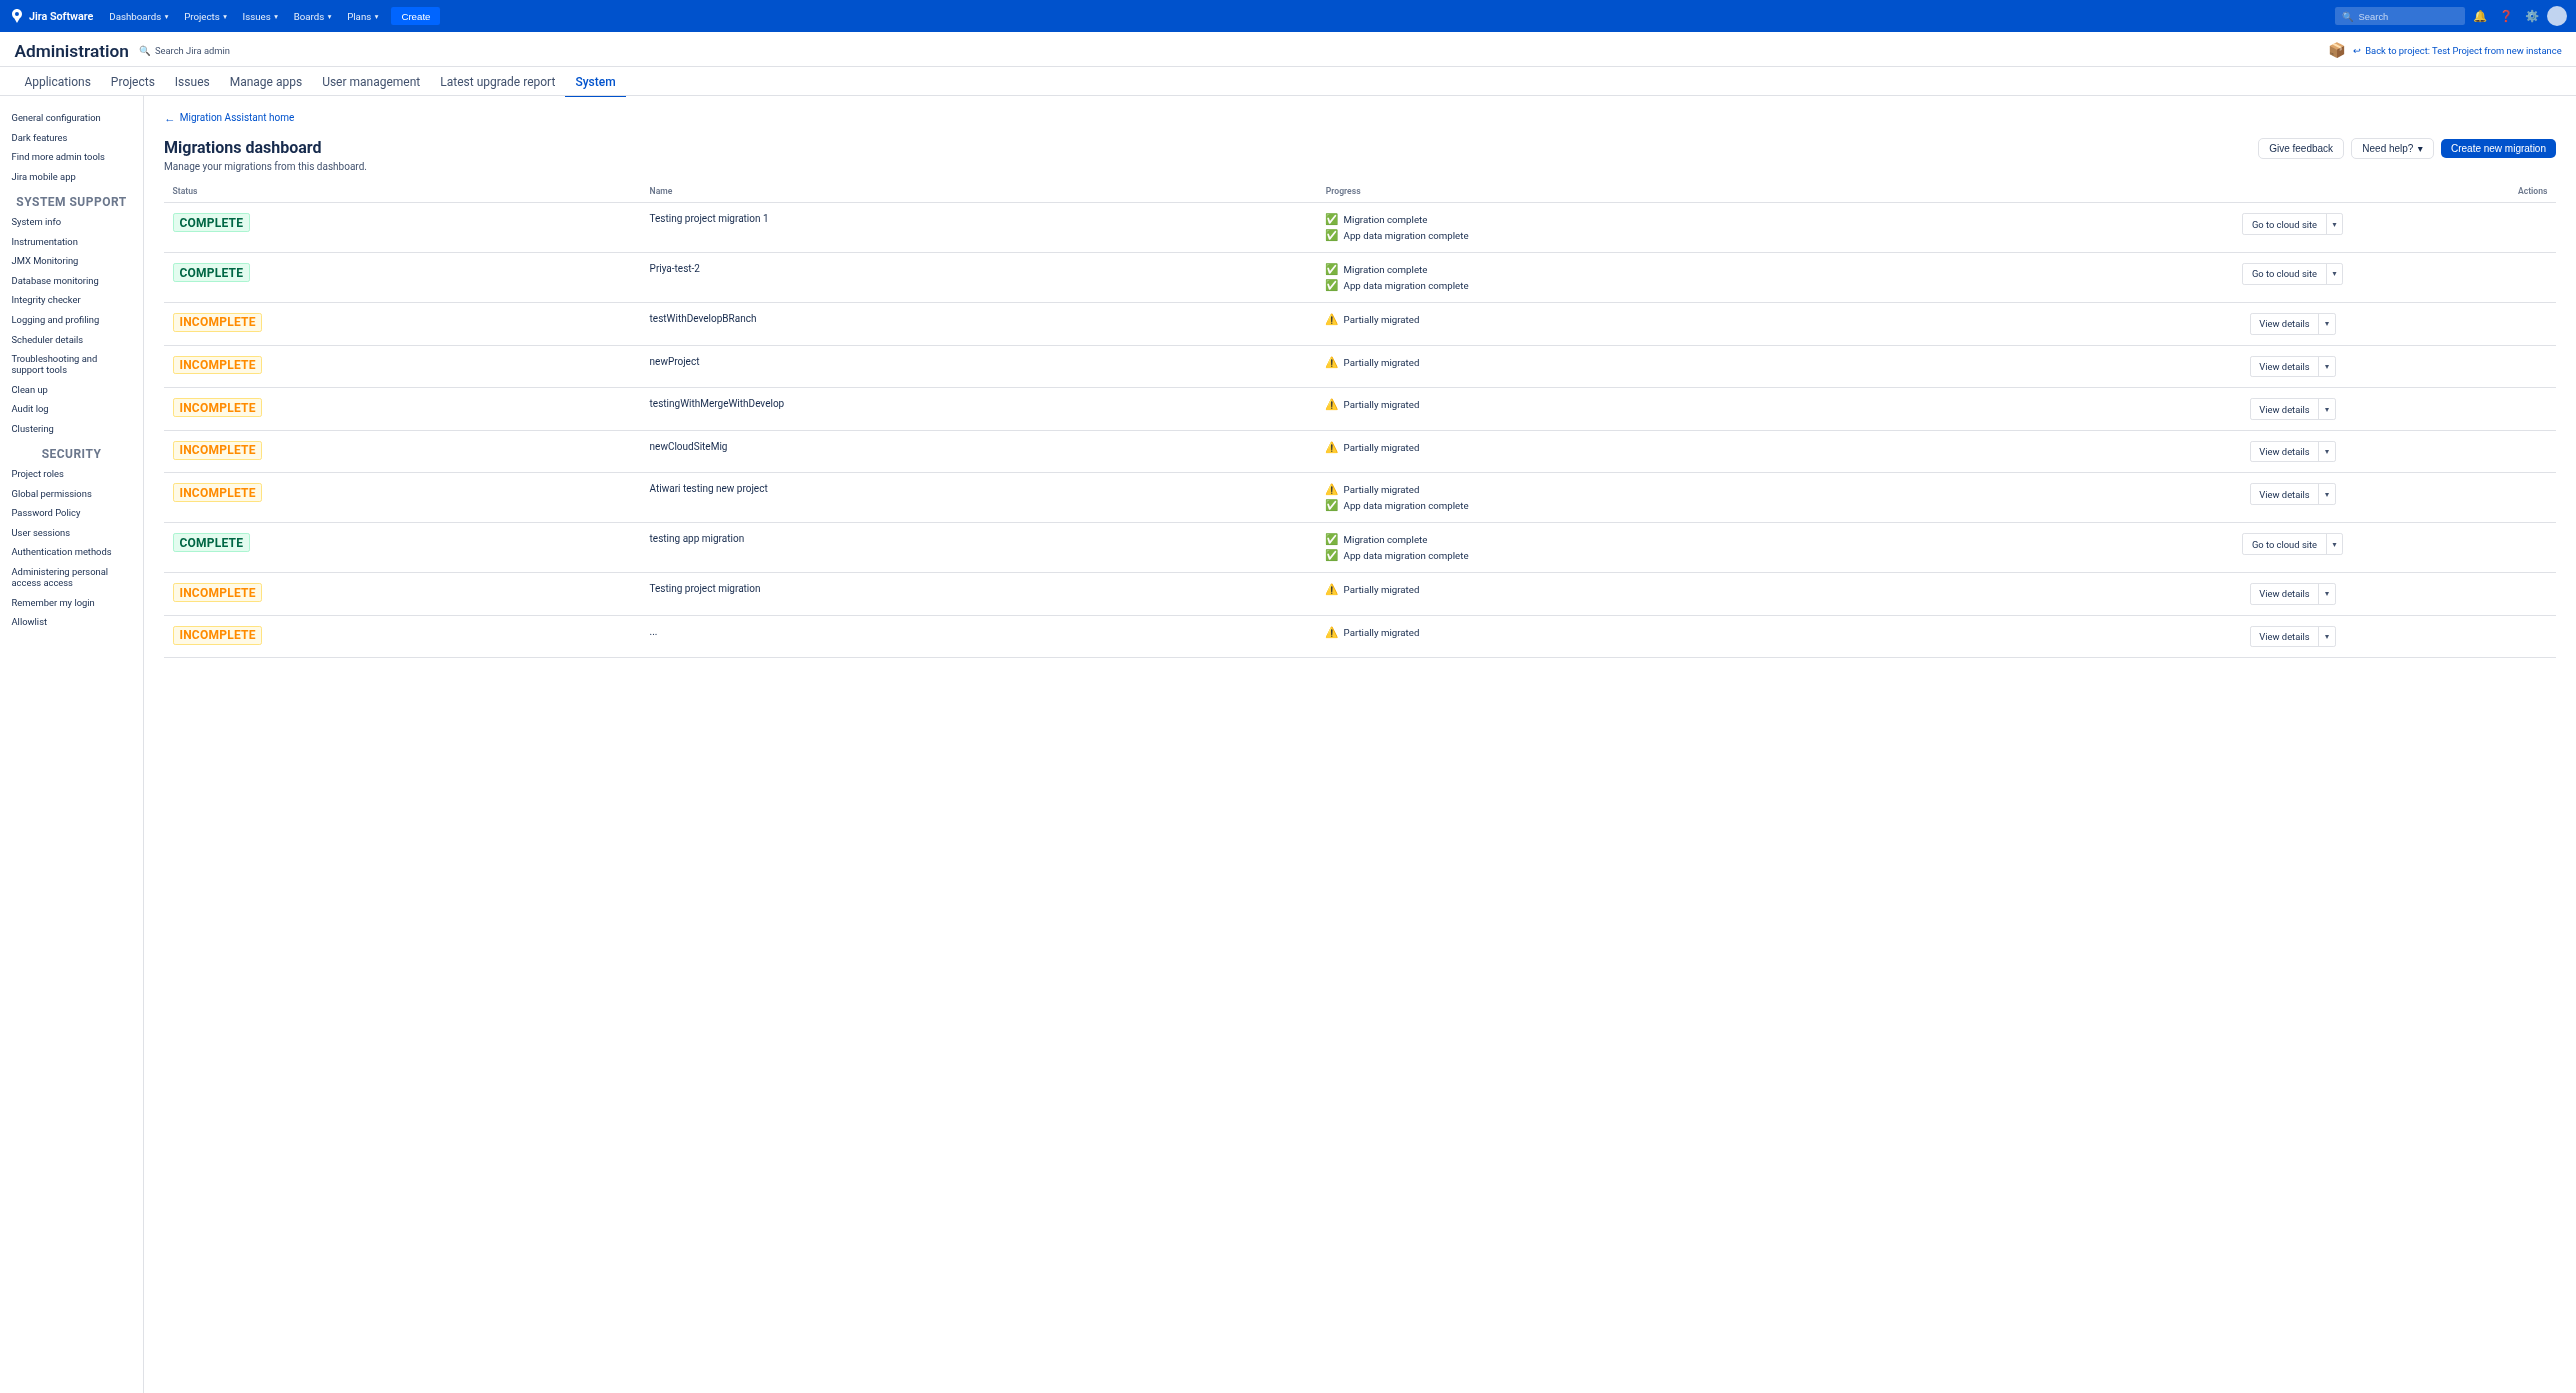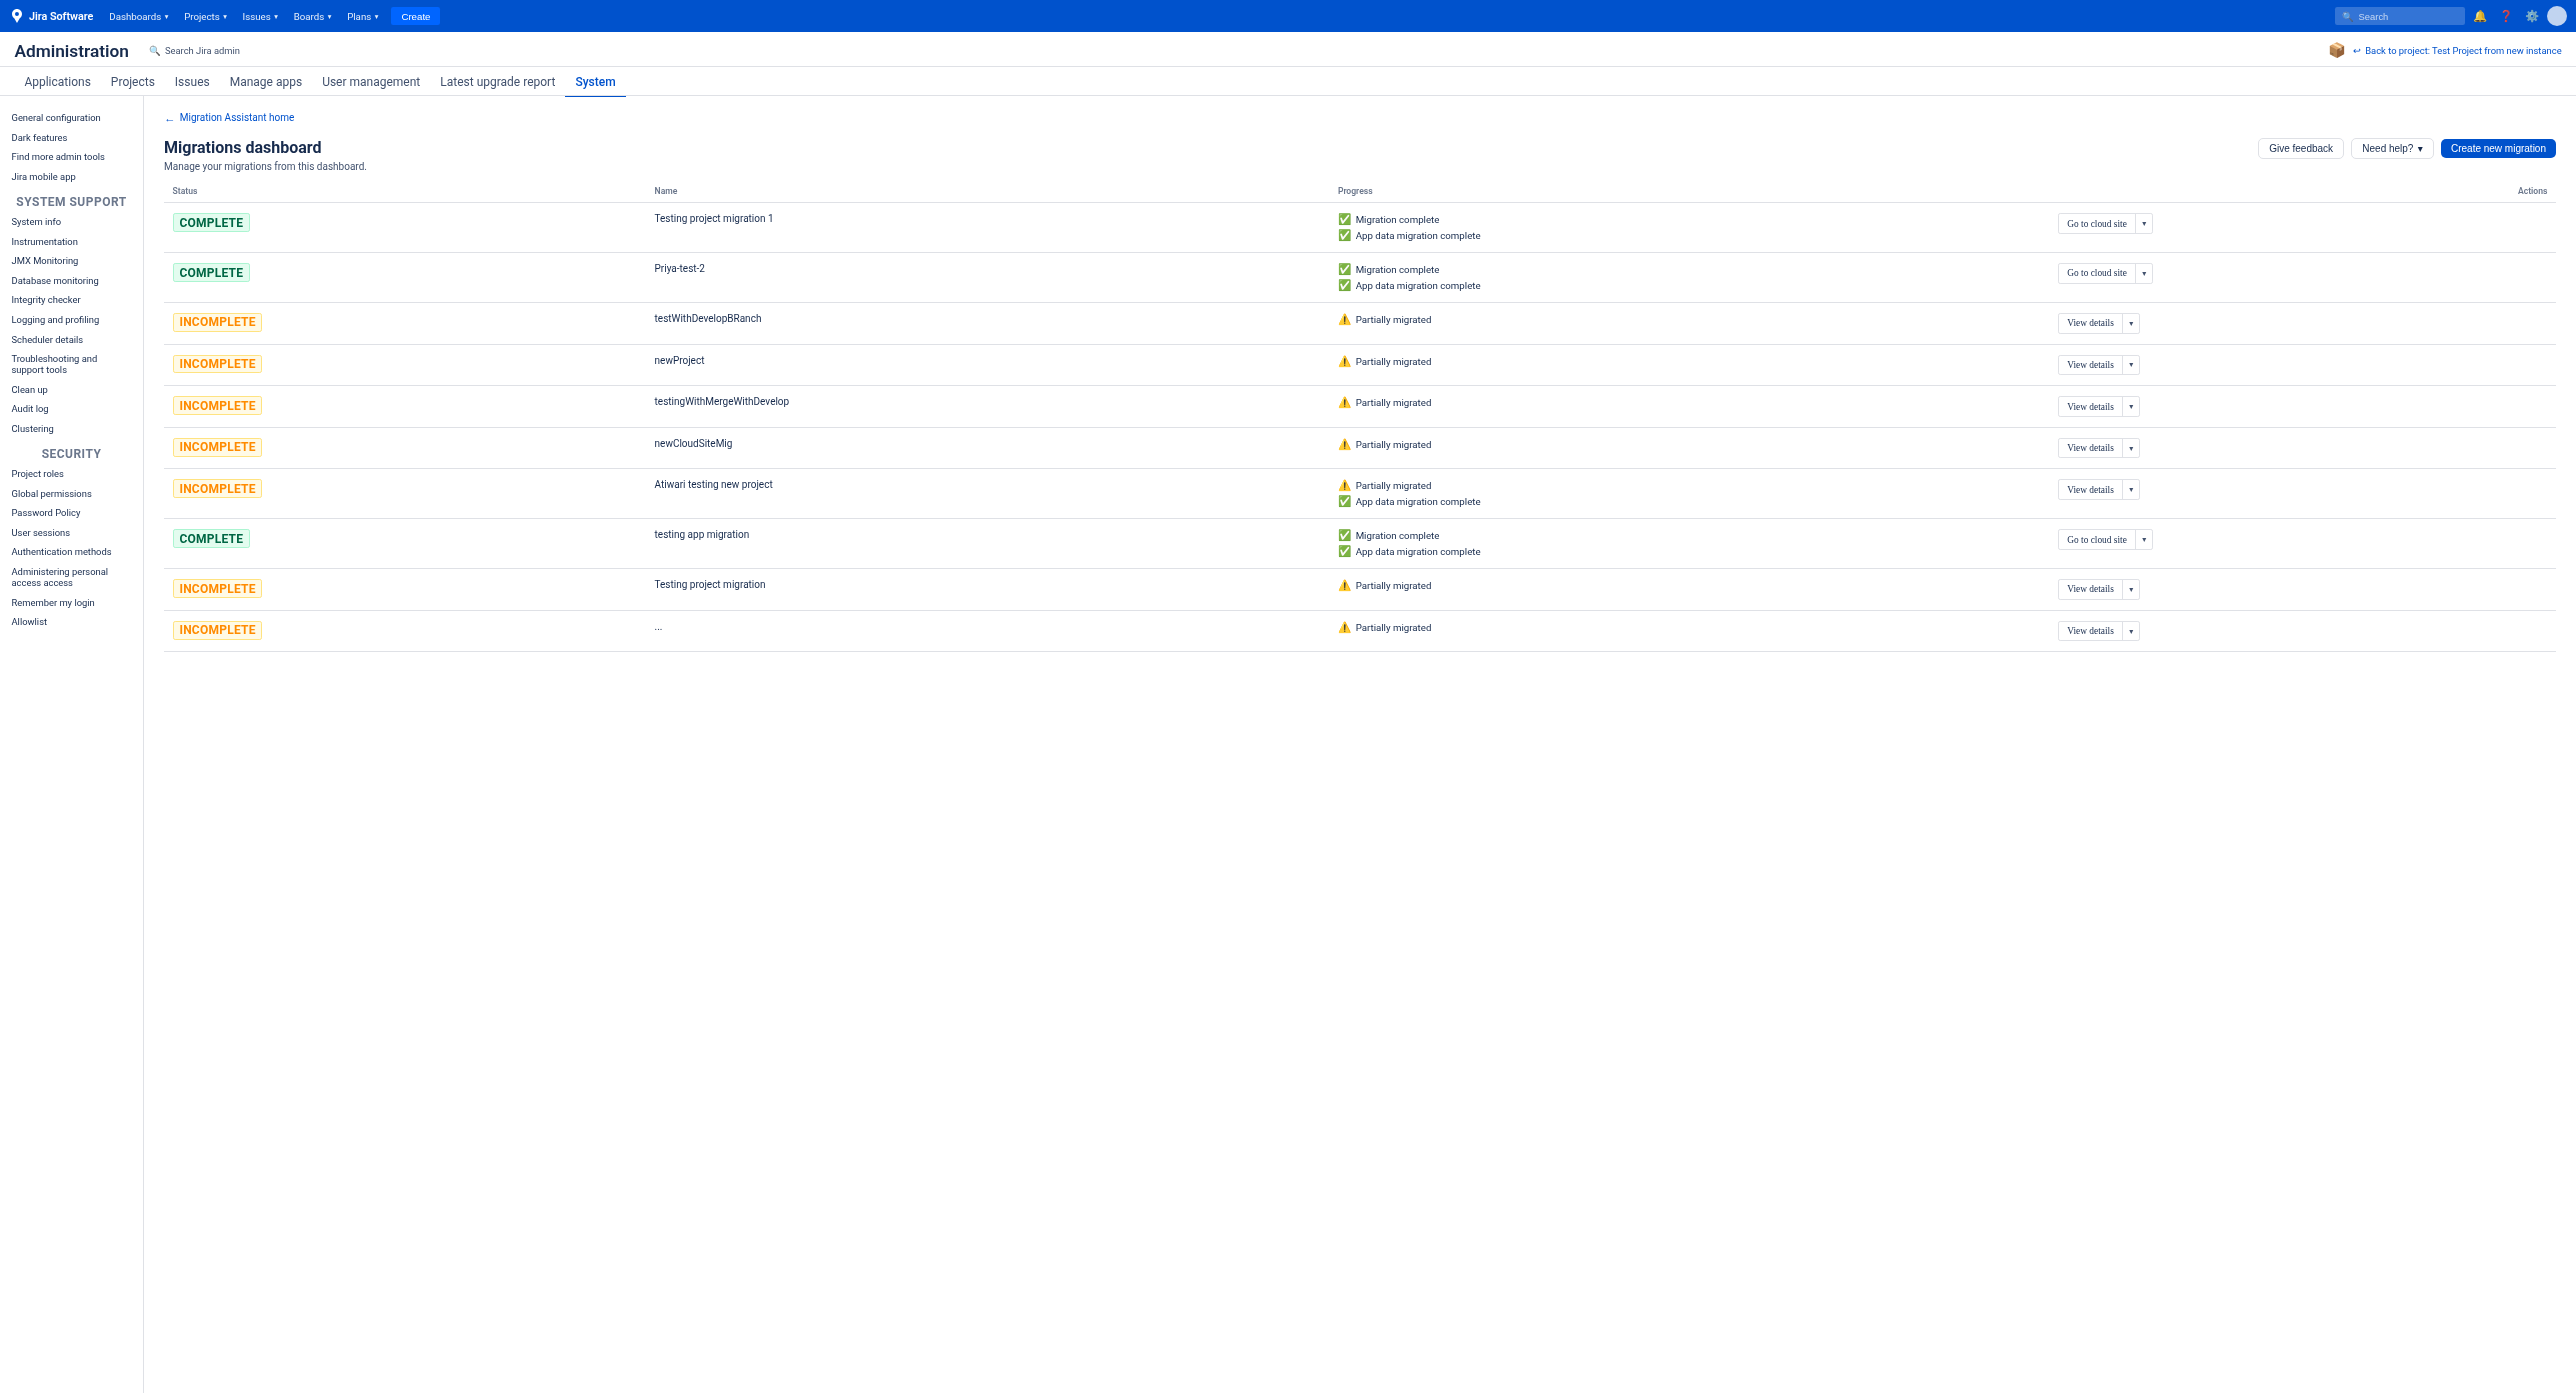--- a/index.html
+++ b/index.html
@@ -60,21 +60,21 @@
       width: 20px; height: 20px; border-radius: 50%; background: #c1d4f0; cursor: pointer; display: flex; align-items: center; justify-content: center;
     }
     .chevron-down { font-size: 7.2px; margin-left: 1.4px; }
 
     
     .admin-header {
       display: flex; align-items: center; justify-content: space-between;
       padding: 8.6px 14.4px 5.8px 14.4px;
       border-bottom: 0.7px solid #dfe1e6;
     }
-    .admin-header-left { display: flex; align-items: center; gap: 20px; }
+    .admin-header-left { display: flex; align-items: center; gap: 10px; }
     .admin-title { font-size: 17.3px; font-weight: 600; color: #172b4d; }
     .admin-search {
       display: flex; align-items: center; gap: 4.3px; color: #42526e; font-size: 9.4px; cursor: pointer;
     }
     .admin-search-icon { color: #6b778c; }
     .admin-header-right { display: flex; align-items: center; gap: 7.2px; }
     .back-to-project {
       display: flex; align-items: center; gap: 4.3px; color: #0052cc; font-size: 9.4px; cursor: pointer; text-decoration: none;
     }
     .emoji-icon { font-size: 14.4px; }
@@ -171,21 +171,21 @@
       font-weight: 700;
       letter-spacing: 0.02em;
       text-transform: uppercase;
     }
     .status-complete { background: #e3fcef; color: #006644; border: 0.7px solid #abf5d1; }
     .status-incomplete { background: #fffae6; color: #ff8b00; border: 0.7px solid #ffe380; }
     .progress-item { display: flex; align-items: center; gap: 4.3px; font-size: 9.7px; margin-bottom: 2.9px; }
     .progress-item:last-child { margin-bottom: 0; }
     .icon-check { color: #36b37e; font-size: 10.8px; }
     .icon-warn { color: #ff8b00; font-size: 10.8px; }
-    .action-btn-wrap { display: flex; align-items: center; justify-content: flex-start; font-family: Liberation Serif, serif; }
+    .action-btn-wrap { display: flex; align-items: center; justify-content: center; }
     .action-btn {
       display: flex; align-items: center; gap: 0; border: 0.7px solid #dfe1e6; border-radius: 2.2px; background: #fff; overflow: hidden; cursor: pointer;
     }
     .action-btn-label { padding: 4.3px 8.6px; font-size: 9.4px; color: #172b4d; border-right: 0.7px solid #dfe1e6; white-space: nowrap; }
     .action-btn-arrow { padding: 4.3px 5.8px; color: #42526e; font-size: 8px; }
   </style>
 </head>
 <body>
 
 <nav class="topnav">

